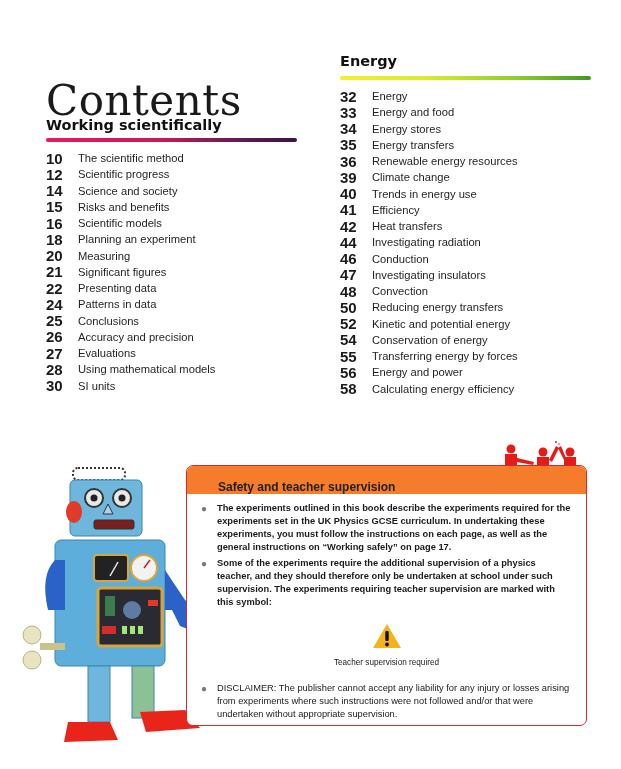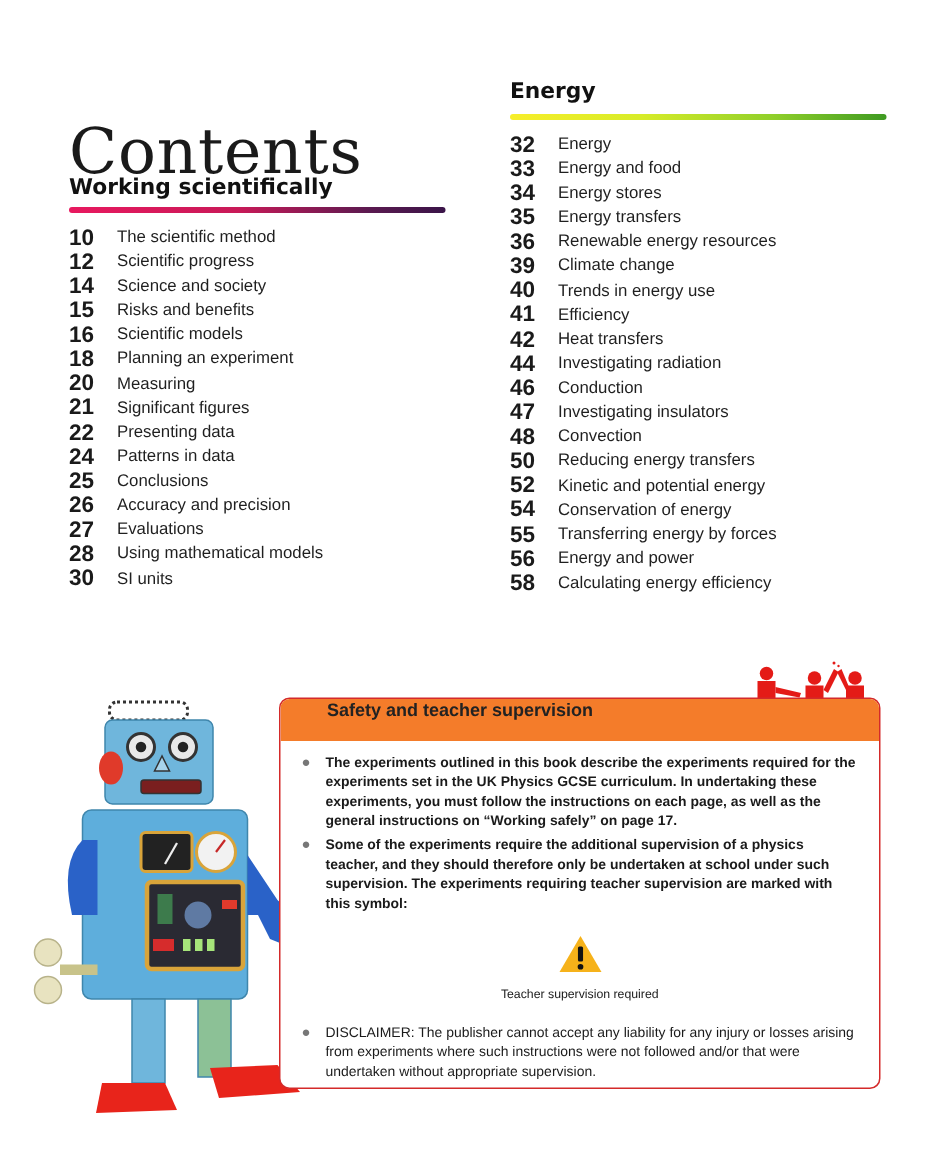--- a/index.html
+++ b/index.html
@@ -25,21 +25,21 @@
   .toc-ws { left: 46px; top: 150px; }
   .toc-en { left: 340px; top: 88px; }
 
   .robot { position: absolute; left: 10px; top: 460px; width: 190px; height: 290px; }
 
   .safety-box {
     position: absolute; left: 186px; top: 465px; width: 399px; height: 259px;
     border: 1.5px solid #d42a2a; border-radius: 7px; background: #fff; overflow: hidden;
   }
   .safety-header {
-    height: 28px; background: #f47c2a; display: flex; align-items: flex-start; padding-left: 31px;
+    height: 28px; background: #f47c2a; display: flex; align-items: flex-end; padding-left: 31px;
     font-weight: bold; font-size: 12px; color: #222;
   }
   .safety-body { padding: 8px 14px 0 14px; font-size: 9.3px; line-height: 13px; }
   .bullet { display: flex; margin-bottom: 3px; }
   .bullet .dot { width: 16px; flex: none; color: #777; font-size: 10px; line-height: 13px; }
   .bullet .txt { font-weight: bold; color: #1a1a1a; }
   .bullet .txt.normal { font-weight: normal; }
   .warning-wrap { text-align: center; margin: 14px 0 13px 0; }
   .warning-icon { display: inline-block; width: 30px; height: 26px; }
   .warning-label { font-size: 8.2px; font-weight: normal; color: #1a1a1a; margin-top: 3px; }

